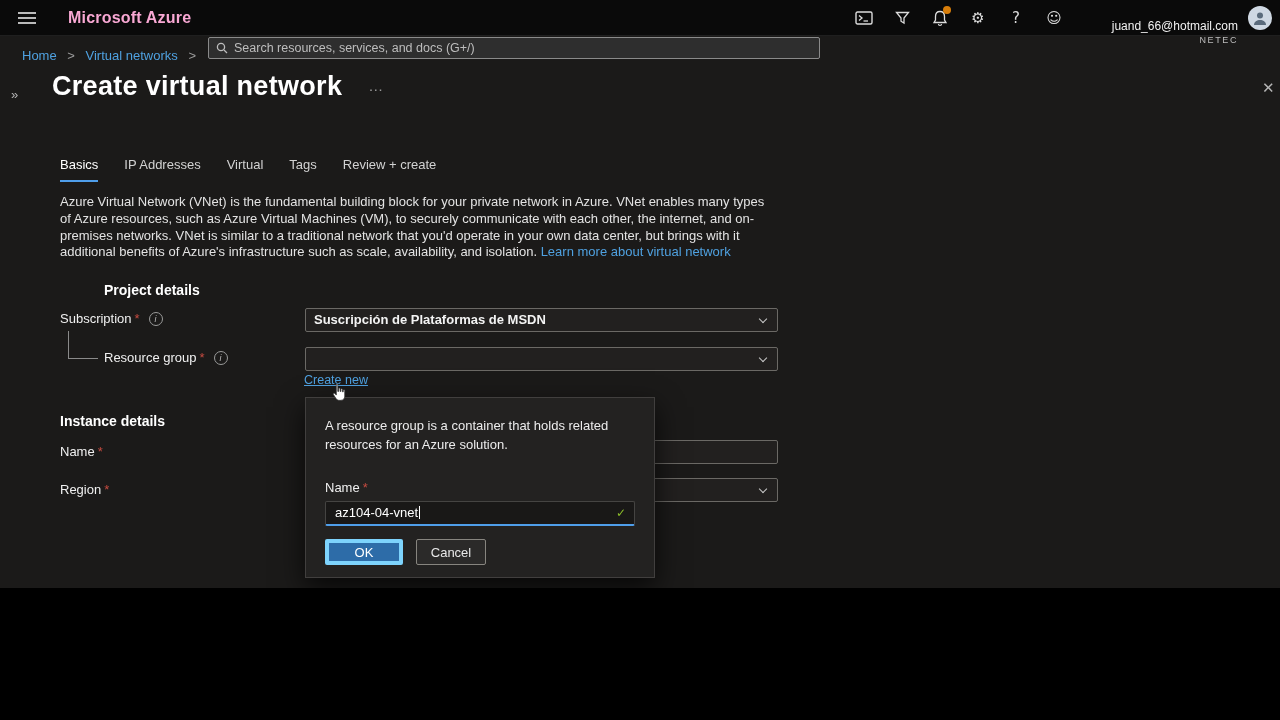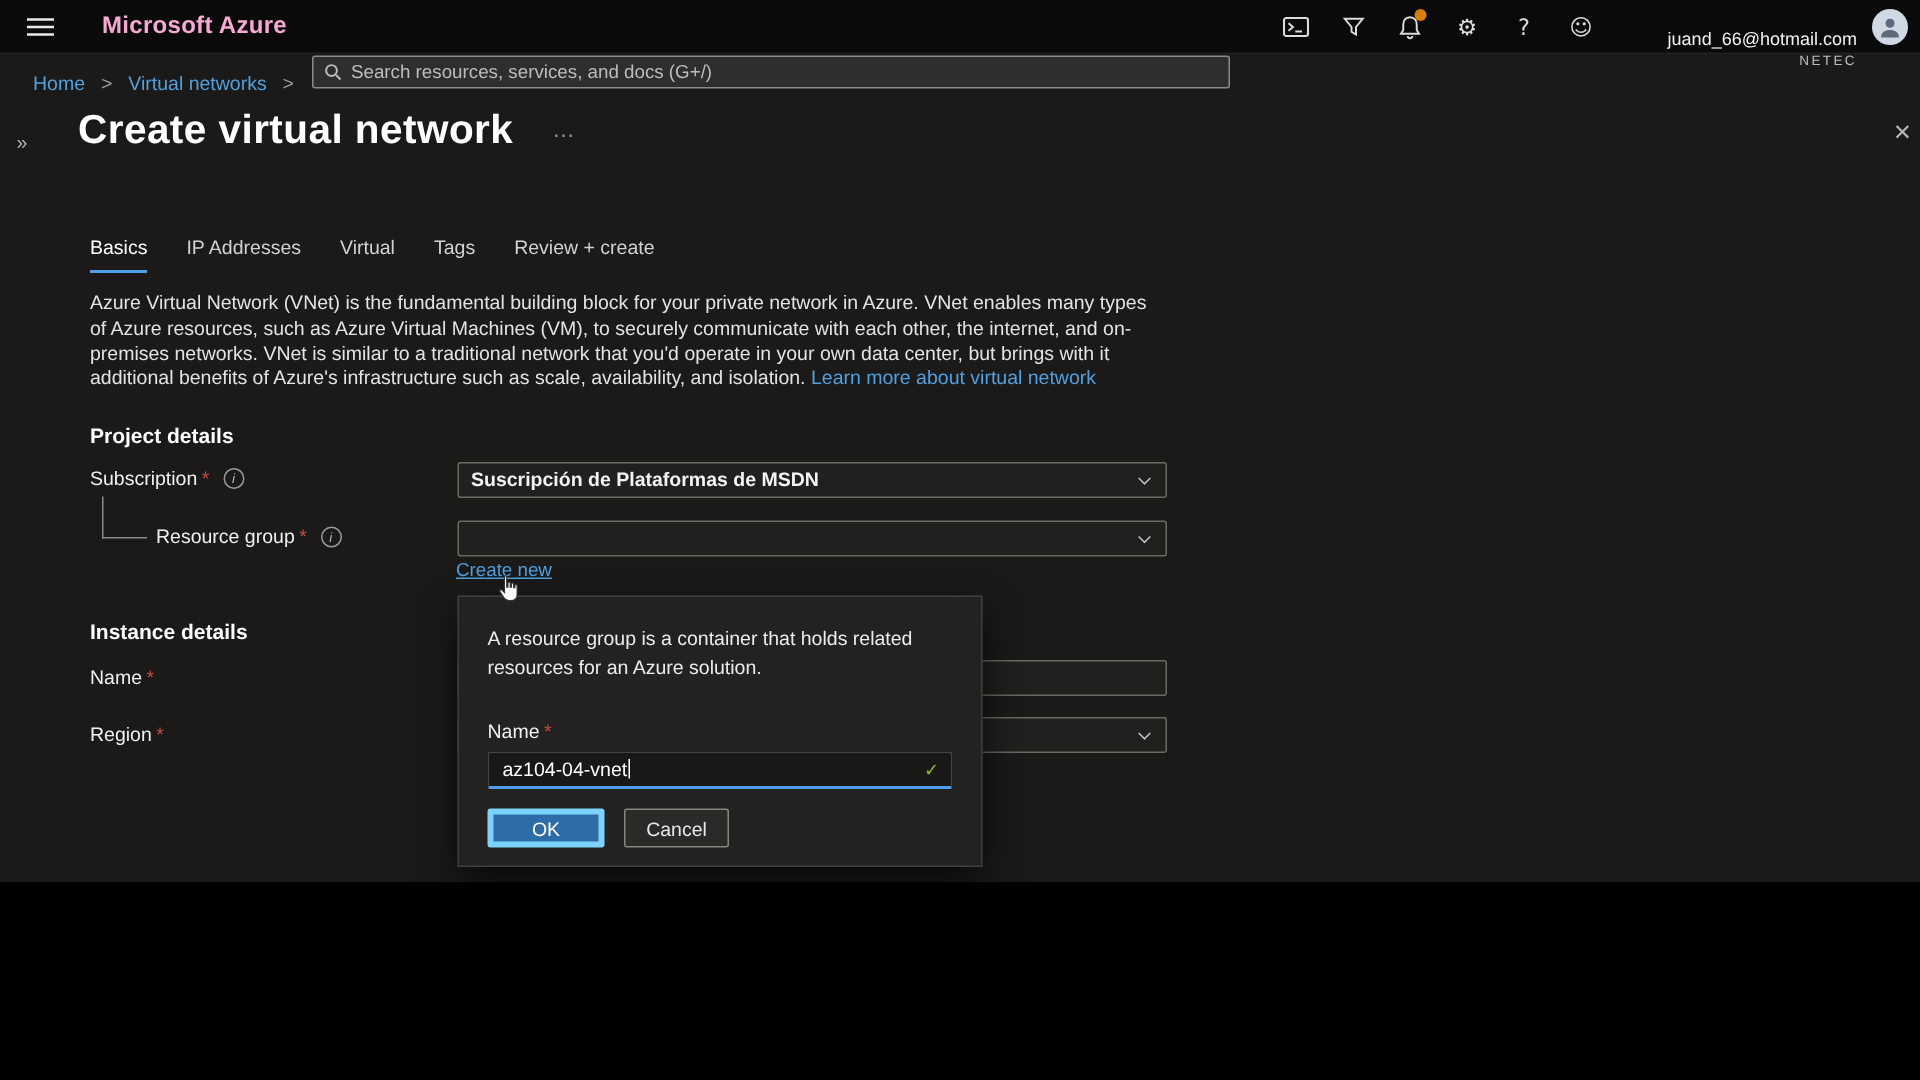--- a/index.html
+++ b/index.html
@@ -152,21 +152,21 @@
     <div class="tab">Virtual</div>
     <div class="tab">Tags</div>
     <div class="tab">Review + create</div>
   </div>
 
   <p class="intro">
     <span>Azure Virtual Network (VNet) is the fundamental building block for your private network in Azure. VNet enables many types of Azure resources, such as Azure Virtual Machines (VM), to securely communicate with each other, the internet, and on-premises networks. VNet is similar to a traditional network that you'd operate in your own data center, but brings with it additional benefits of Azure's infrastructure such as scale, availability, and isolation.</span>
     <a>Learn more about virtual network</a>
   </p>
 
-  <h2 class="section-h" style="top:282px;">Project details</h2>
+  <h2 class="section-h" style="top:282px;margin-left:44px;">Project details</h2>
 
   <div class="field-label" style="left:60px; top:311px;">
     <span>Subscription</span>
     <span class="req">*</span>
     <span class="info-icon">i</span>
   </div>
   <div class="select" style="top:308px;font-weight:bold;">
     <span>Suscripción de Plataformas de MSDN</span>
     <span class="chevron"></span>
   </div>

